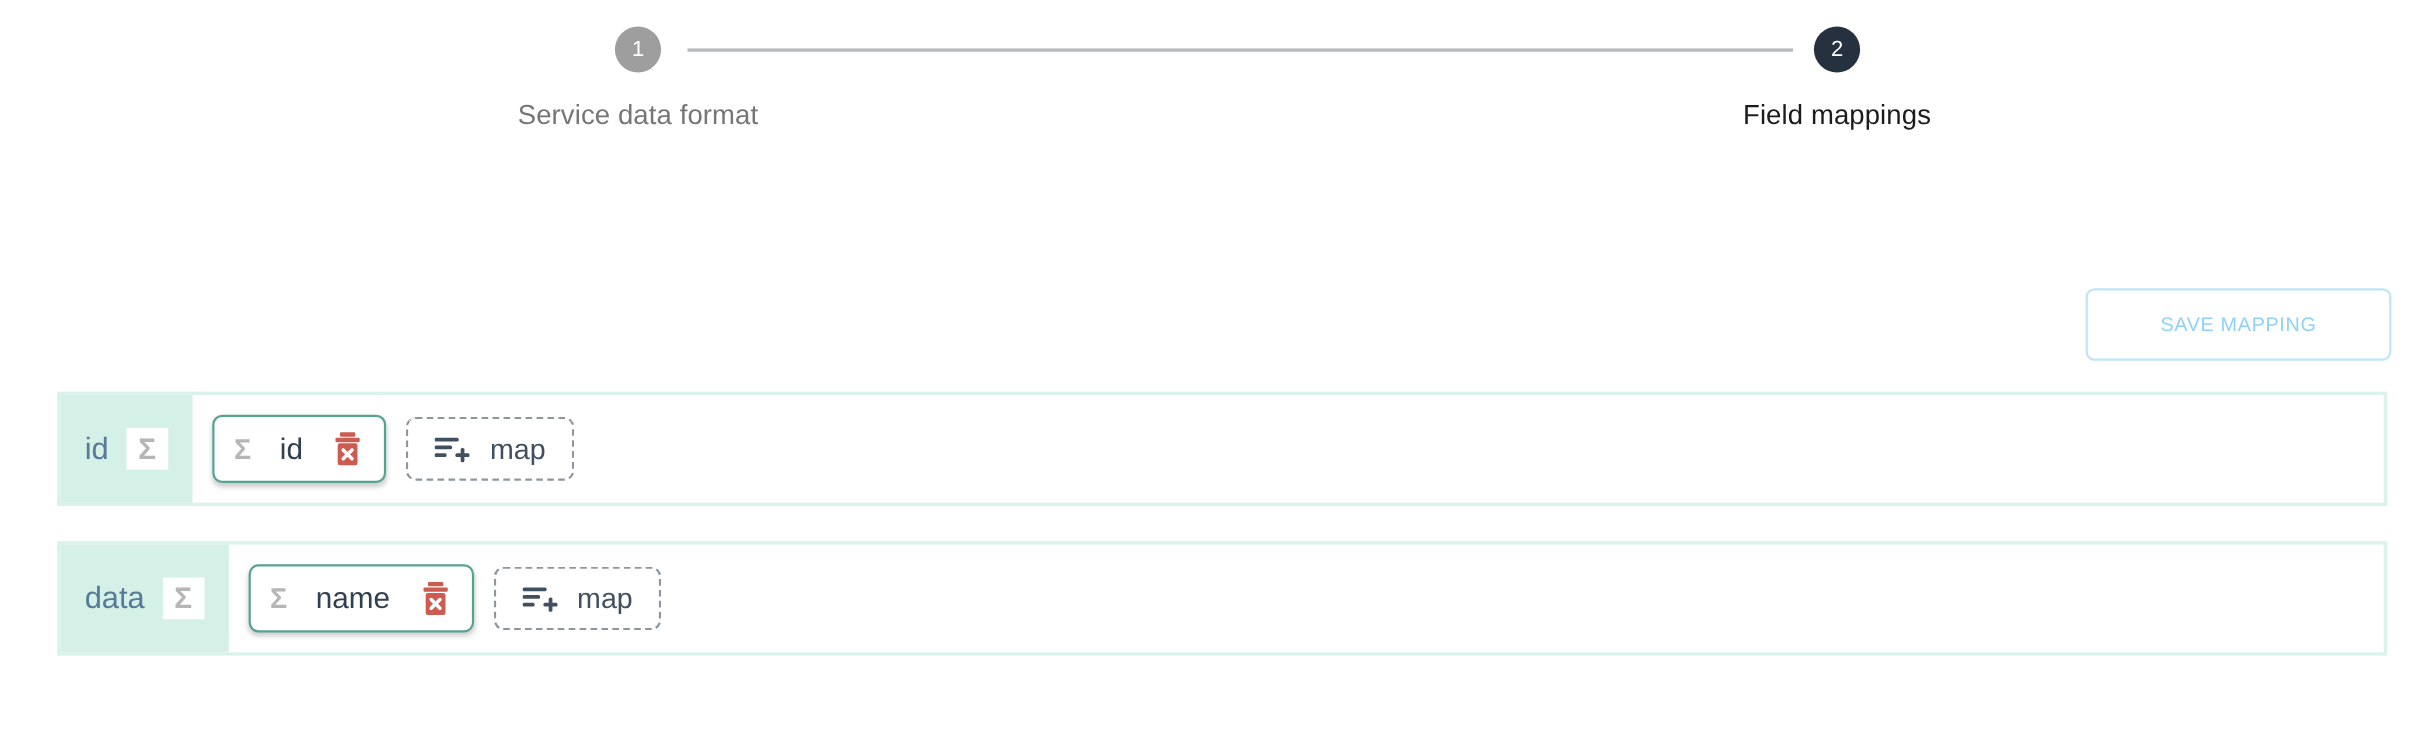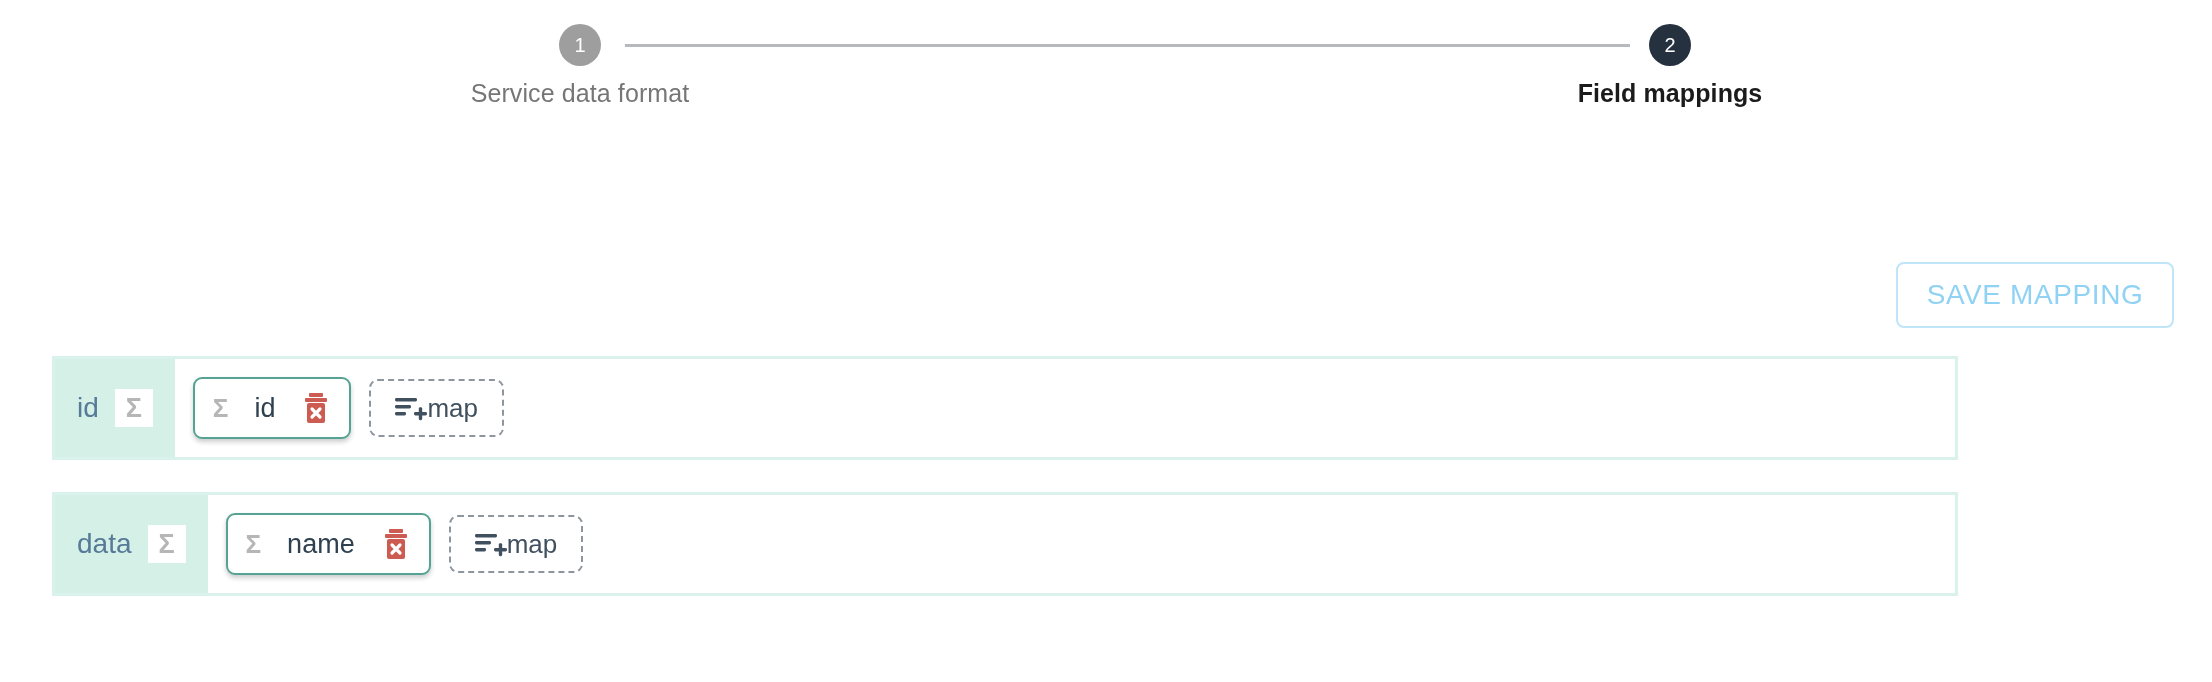--- a/index.html
+++ b/index.html
@@ -42,27 +42,27 @@
     justify-content: center;
     font-size: 20px;
     color: #ffffff;
     line-height: 1;
     font-family: "Liberation Sans", sans-serif;
   }
   .step-circle.inactive { background: #9e9e9e; }
   .step-circle.active   { background: #25313f; }
 
   .step-label {
-    margin-top: 12px;
+    margin-top: 24px;
     font-size: 25px;
     line-height: 1.2;
     letter-spacing: 0.1px;
   }
   .step-label.inactive { color: #767676; }
-  .step-label.active   { color: #1b1b1b; font-weight: bold; }
+  .step-label.active   { color: #1b1b1b; }
 
   .step-connector {
     position: absolute;
     top: 44px;
     left: 625px;
     width: 1005px;
     height: 3px;
     background: #b6b9bd;
   }
 
@@ -78,39 +78,39 @@
     position: absolute;
     right: 38px;
     top: 0;
     width: 278px;
     height: 66px;
     box-sizing: border-box;
     background: #ffffff;
     border: 2px solid #bfe5f8;
     border-radius: 8px;
     color: #8fd2f4;
-    font-size: 28px;
+    font-size: 18px;
     letter-spacing: 0.6px;
     display: flex;
     align-items: center;
     justify-content: center;
     cursor: default;
     font-family: "Liberation Sans", sans-serif;
   }
 
   
   .rows {
     position: absolute;
     left: 52px;
     top: 356px;
     width: 2125px;
   }
   .mapping-row {
     box-sizing: border-box;
-    width: 1906px;
+    width: 2118px;
     height: 104px;
     background: #ffffff;
     border: 3px solid #d9f2ec;
     display: flex;
     align-items: stretch;
     margin-bottom: 32px;
   }
 
   .row-label-cell {
     background: #d4f0e7;
@@ -186,20 +186,21 @@
   
   .map-button {
     box-sizing: border-box;
     height: 58px;
     border: 2px dashed #8d969e;
     border-radius: 9px;
     background: #ffffff;
     display: inline-flex;
     align-items: center;
     padding: 0 24px;
+    gap: 18px;
     cursor: pointer;
   }
   .map-button .map-label {
     font-size: 26px;
     color: #40505e;
     line-height: 1;
   }
   .list-plus-icon {
     display: inline-flex;
     align-items: center;

